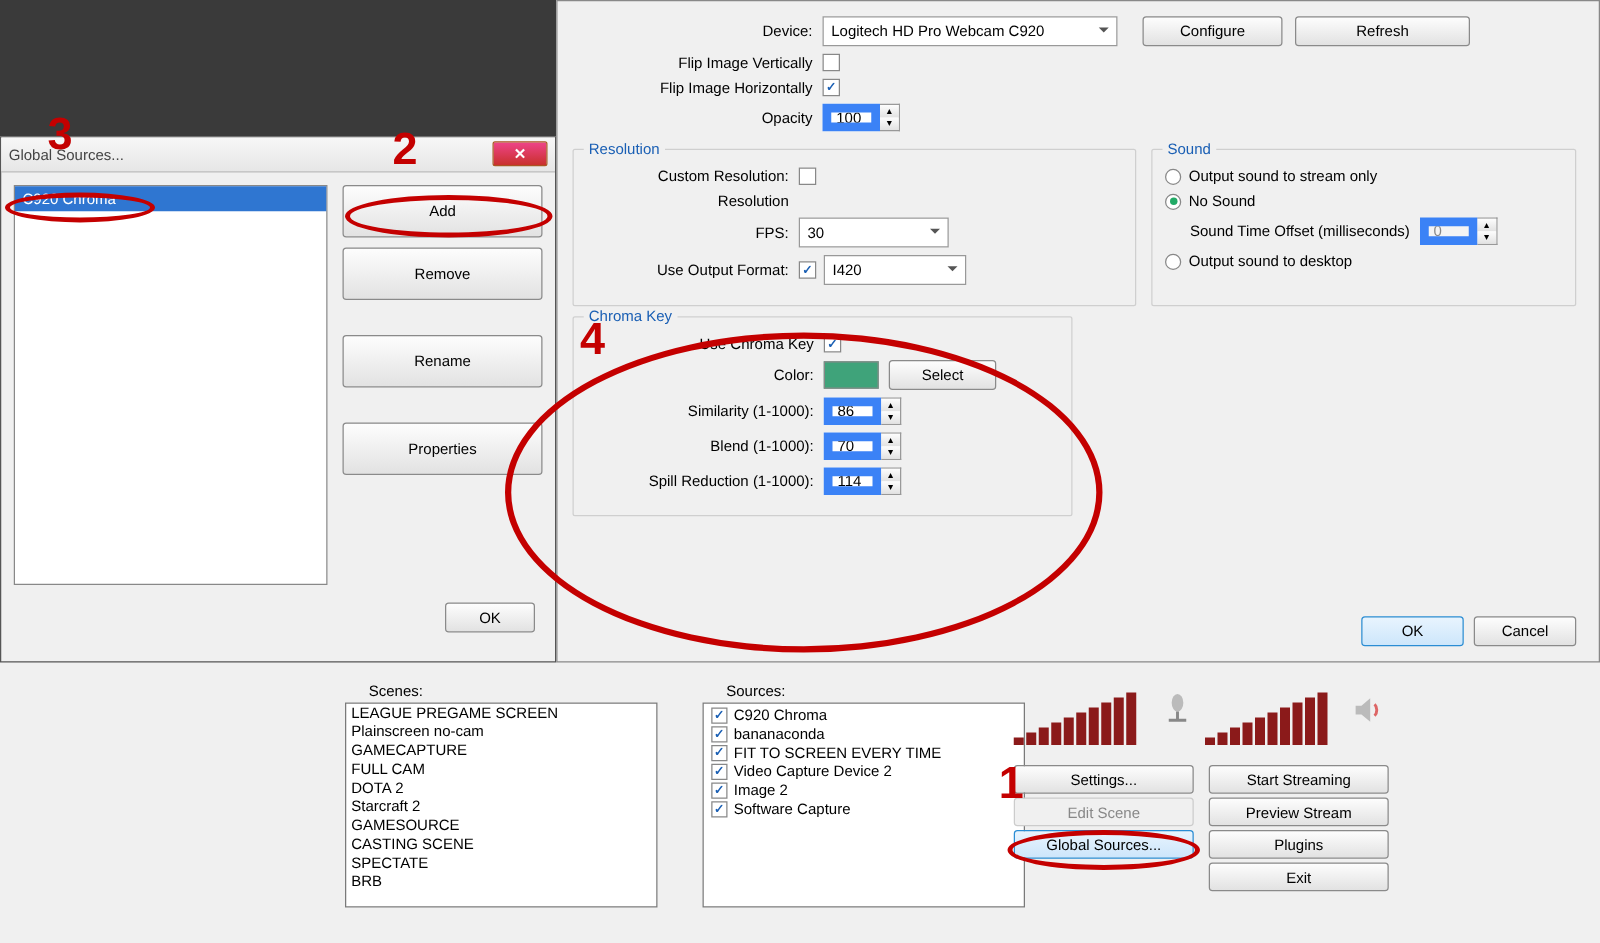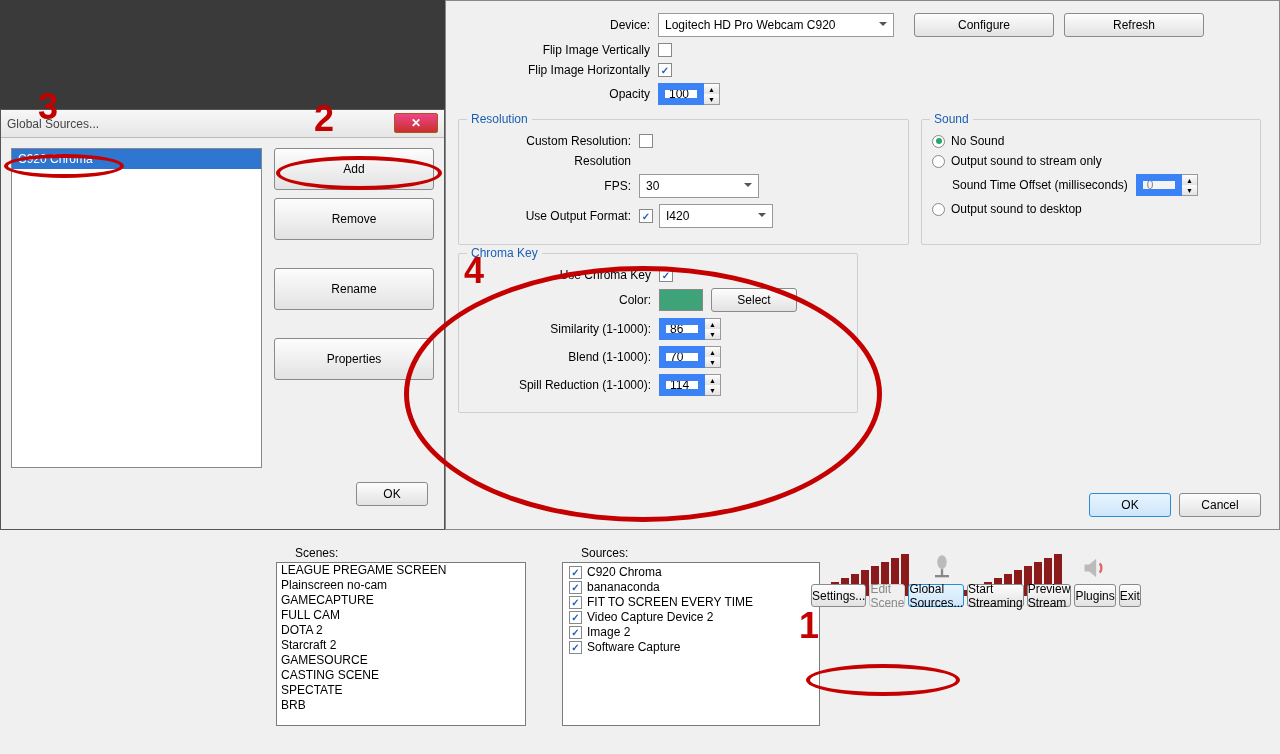--- a/index.html
+++ b/index.html
@@ -48,21 +48,21 @@
 .panel-label { color: #000; margin: 4px 0 2px 19px; }
 .listbox { border: 1px solid #7a7a7a; background: #fff; overflow: auto; }
 .listbox div { padding: 0 4px; line-height: 15px; }
 .scenes-panel { position: absolute; left: 276px; top: 2px; width: 250px; }
 .scenes-panel .listbox { height: 164px; }
 .sources-panel { position: absolute; left: 562px; top: 2px; width: 258px; }
 .sources-panel .listbox { height: 164px; padding: 2px; }
 .src-row { display: flex; align-items: center; gap: 5px; }
 .src-row .chk { width: 13px; height: 13px; }
 
-.btn-col { position: absolute; top: 44px; width: 144px; display: flex; flex-direction: row; gap: 3px; }
+.btn-col { position: absolute; top: 72px; width: 144px; display: flex; flex-direction: column; gap: 3px; }
 .btn-col .win-btn { height: 23px; font-size: 12px; }
 .left-btns { left: 811px; }
 .right-btns { left: 967px; }
 
 .meters { position: absolute; left: 811px; top: 6px; width: 300px; height: 52px; display: flex; gap: 6px; }
 .meter { position: relative; width: 150px; height: 50px; display: flex; align-items: flex-end; gap: 2px; }
 .meter .bar { background: #8b1a1a; width: 8px; }
 .speaker-icon { position: absolute; right: 2px; top: 8px; width: 28px; height: 28px; }
 
 .annot { position: absolute; color: #c40000; font-weight: bold; font-size: 36px; pointer-events: none; }
@@ -77,21 +77,21 @@
 <div class="dark-bg"></div>
 
 <div class="main-dialog">
 
   <div class="field-row">
     <div class="label-r">Device:</div>
     <div class="win-dropdown" style="width:236px">
         <span>Logitech HD Pro Webcam C920</span>
       </div>
     <div style="width:20px"></div>
-    <div class="win-btn" style="width:140px">Configure</div>
+    <div class="win-btn" style="width:112px">Configure</div>
     <div style="width:10px"></div>
     <div class="win-btn" style="width:140px">Refresh</div>
   </div>
 
   <div class="field-row">
     <div class="label-r">Flip Image Vertically</div>
     <span class="chk"></span>
   </div>
   <div class="field-row">
     <div class="label-r">Flip Image Horizontally</div>
@@ -130,26 +130,26 @@
         <div style="width:6px"></div>
         <div class="win-dropdown" style="width:114px">
             <span>I420</span>
           </div>
       </div>
     </div>
 
     <div class="groupbox" style="width:340px">
       <span class="title">Sound</span>
       <div class="field-row">
+          <span class="radio"></span>
+          <span>Output sound to stream only</span>
+        </div>
+      <div class="field-row">
           <span class="radio on"></span>
           <span>No Sound</span>
-        </div>
-      <div class="field-row">
-          <span class="radio"></span>
-          <span>Output sound to stream only</span>
         </div>
       <div class="field-row" style="margin-left:20px">
         <span>Sound Time Offset (milliseconds)</span>
         <div style="width:8px"></div>
         <div class="spinner">
             <input class="disabled-text" style="background: rgb(244, 244, 244);" value="0">
             <div class="spin-btns">
               <span>▲</span>
               <span>▼</span>
             </div>

